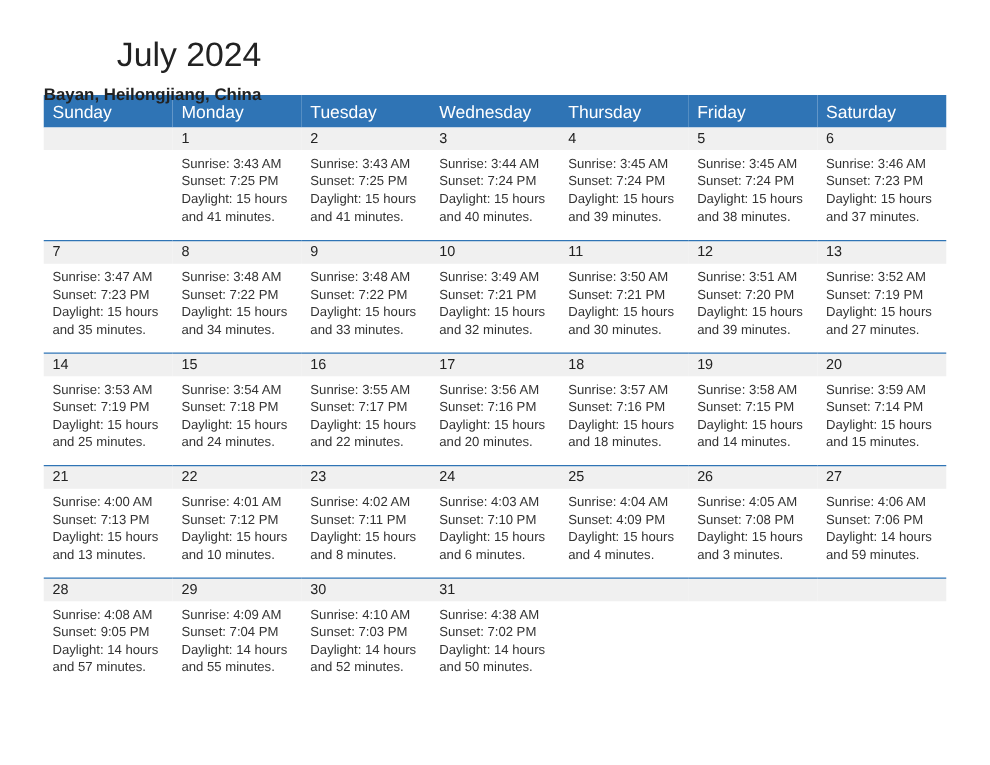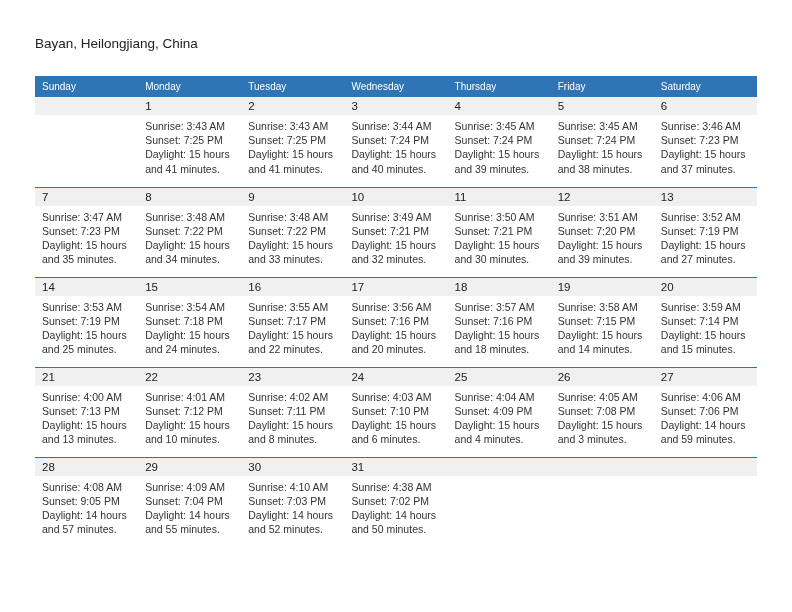--- a/index.html
+++ b/index.html
@@ -72,33 +72,33 @@
     color: #222222;
     line-height: 32px;
     font-weight: normal;
     margin: 0;
   }
   .cal-subtitle {
     font-size: 13.5px;
     color: #222222;
     line-height: 20px;
     margin: 6px 0 0 0;
-    font-weight: normal;
+    font-weight: bold;
   }
 
   
   .calendar {
     width: 722px;
     border-collapse: collapse;
     table-layout: fixed;
   }
   .calendar th {
     background: #2f74b5;
     color: #ffffff;
-    font-size: 10px;
+    font-size: 14px;
     font-weight: normal;
     text-align: left;
     padding: 5px 0 5px 7px;
     height: 19px;
     box-sizing: border-box;
   }
   .calendar td {
     vertical-align: top;
     padding: 0;
     border-top: 1px solid #2f74b5;
@@ -132,20 +132,21 @@
 </style>
 </head>
 <body>
 
 <div class="page">
 
   <div class="header">
 
 
     <div class="titlebox">
+      <h1 class="cal-title">July 2024</h1>
       <h2 class="cal-subtitle">Bayan, Heilongjiang, China</h2>
     </div>
 
   </div>
 
   <table class="calendar">
     <thead>
       <tr>
         <th>Sunday</th>
         <th>Monday</th>

